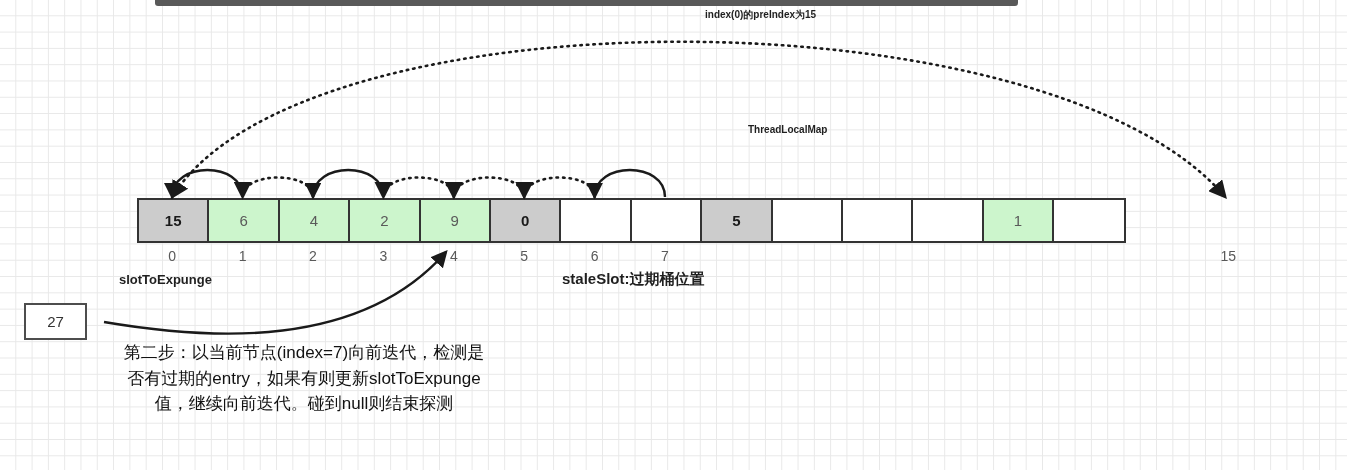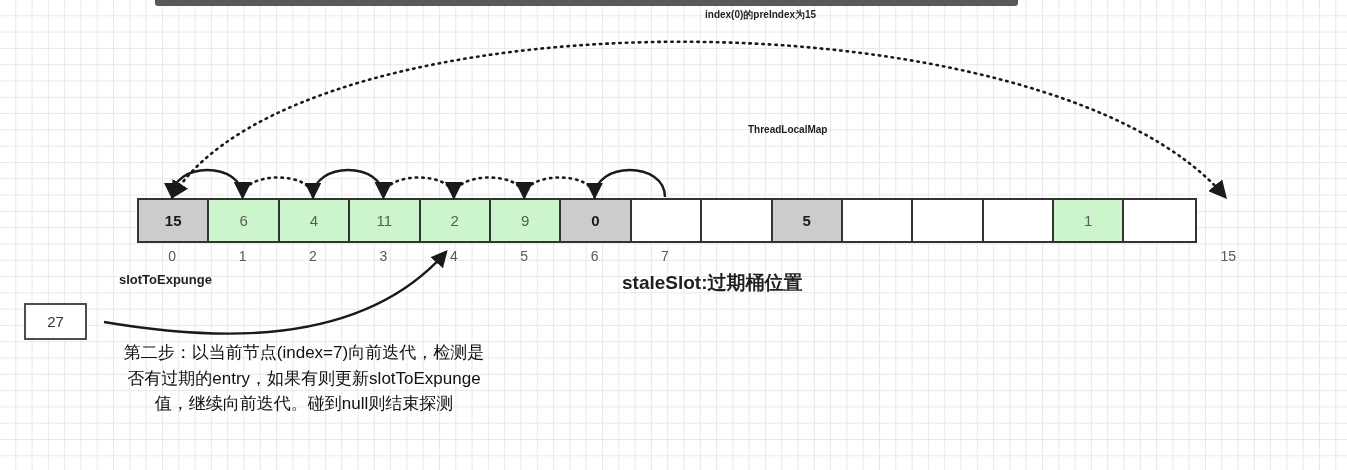--- a/index.html
+++ b/index.html
@@ -84,21 +84,21 @@
   
   .anno {
     position: absolute;
     font-weight: bold;
     color: #1f1f1f;
     white-space: nowrap;
   }
   #anno-preindex { left: 705px; top: 8px;   font-size: 10px; }
   #anno-tlm      { left: 748px; top: 124px; font-size: 10px; }
   #anno-slot     { left: 119px; top: 272px; font-size: 13px; }
-  #anno-stale    { left: 622px; top: 270px; font-size: 19px; }
+  #anno-stale    { left: 562px; top: 270px; font-size: 15px; }
 
   
   .box27 {
     position: absolute;
     left: 24px;
     top: 303px;
     width: 63px;
     height: 37px;
     border: 2px solid #4d4d4d;
     background: #ffffff;
@@ -131,21 +131,20 @@
 <div class="top-bar"></div>
 
 <div class="anno" id="anno-preindex">index(0)的preIndex为15</div>
 
 <div class="anno" id="anno-tlm">ThreadLocalMap</div>
 
 <div class="array" id="bucket-array">
     <div class="cell gray">15</div>
     <div class="cell green">6</div>
     <div class="cell green">4</div>
-    <div class="cell green">11</div>
     <div class="cell green">2</div>
     <div class="cell green">9</div>
     <div class="cell gray">0</div>
     <div class="cell "></div>
     <div class="cell "></div>
     <div class="cell gray">5</div>
     <div class="cell "></div>
     <div class="cell "></div>
     <div class="cell "></div>
     <div class="cell green">1</div>

